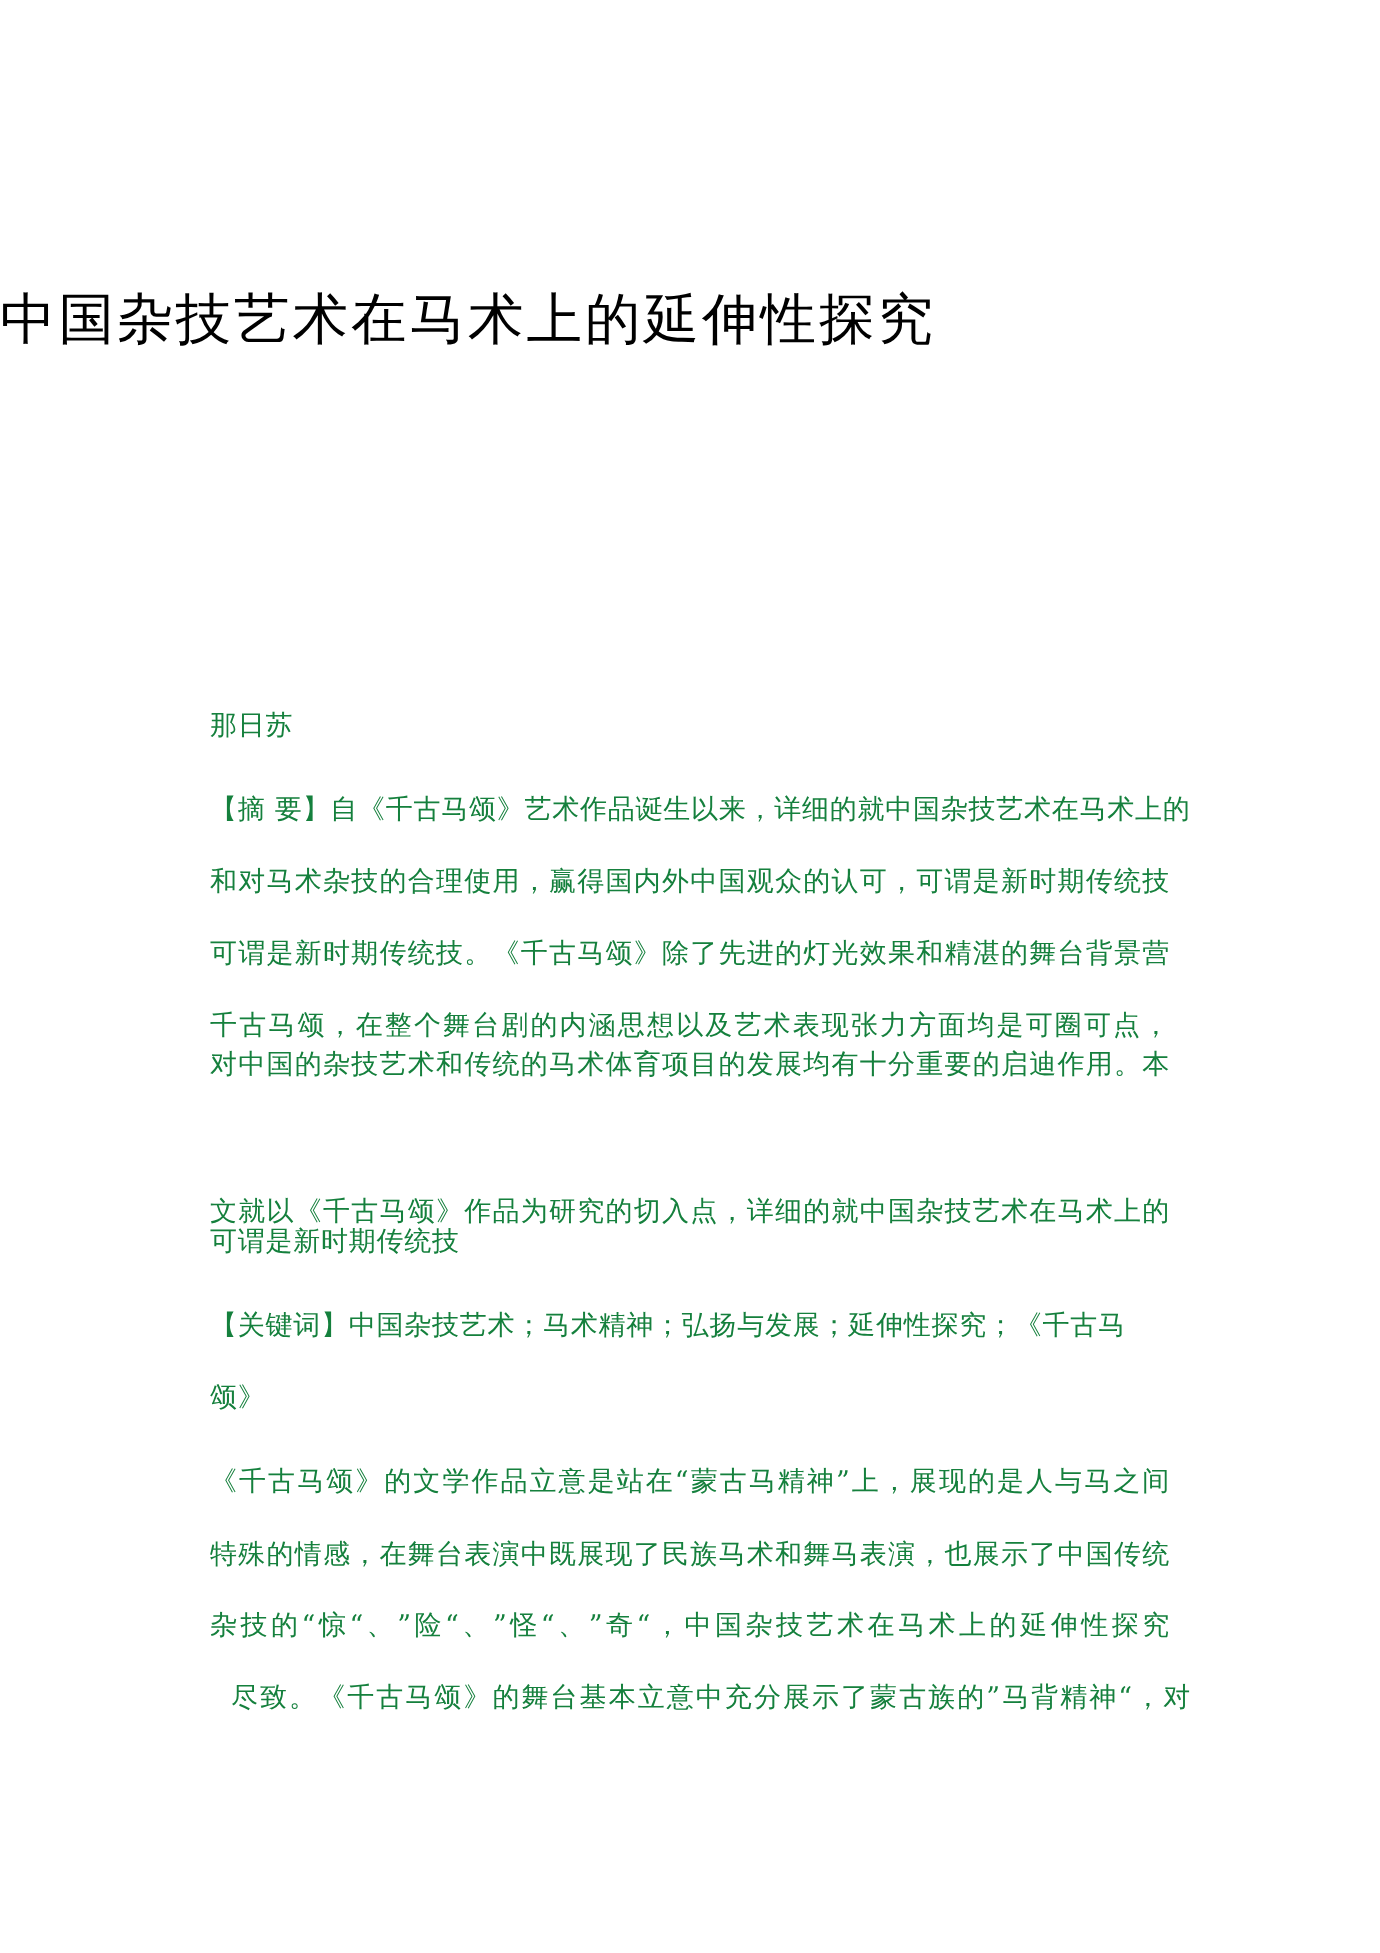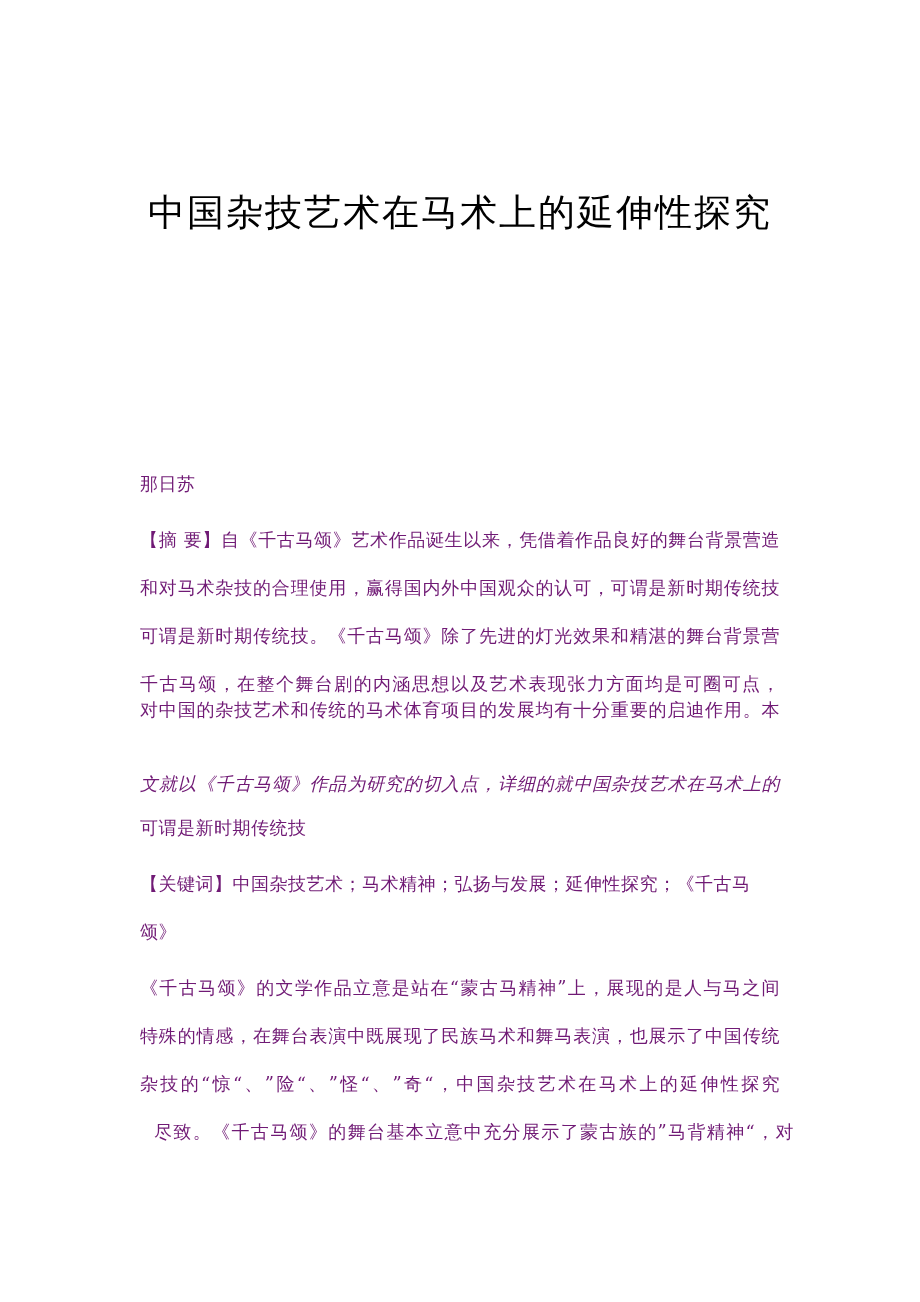--- a/index.html
+++ b/index.html
@@ -1,39 +1,39 @@
 <!DOCTYPE html>
 <html><head>
 <meta charset="utf-8">
 <style>
   html, body { margin: 0; padding: 0; background: #ffffff; }
   body { width: 920px; height: 1302px; position: relative; overflow: hidden;
          font-family: "DejaVu Serif", "Liberation Serif", serif; color: #111; }
-  .title { position: absolute; top: 188px; left: 0; width: 920px; text-align: center;
+  .title { position: absolute; top: 188px; left: 0; width: 920px; 
            font-size: 37px; letter-spacing: 2px; font-family: "DejaVu Sans", "Liberation Sans", sans-serif;
            color: #000; line-height: 50px; }
   .line { position: absolute; left: 140px; width: 640px; font-size: 18px; line-height: 24px;
-          white-space: nowrap; letter-spacing: 0.5px; color: #701a75; }
+          white-space: nowrap; letter-spacing: 0.5px; color: #15803d; }
   .just { text-align-last: justify; text-align: justify; }
 </style>
 </head>
 <body>
 
 <div>
   <div class="title">中国杂技艺术在马术上的延伸性探究</div>
 
   <div class="line" style="top:472px;">那日苏</div>
 
   <div>
-    <div class="line just" style="top:528px;">【摘  要】自《千古马颂》艺术作品诞生以来，凭借着作品良好的舞台背景营造</div>
+    <div class="line just" style="top:528px;">【摘  要】自《千古马颂》艺术作品诞生以来，详细的就中国杂技艺术在马术上的</div>
     <div class="line just" style="top:576px;">和对马术杂技的合理使用，赢得国内外中国观众的认可，可谓是新时期传统技</div>
     <div class="line just" style="top:624px;">可谓是新时期传统技。《千古马颂》除了先进的灯光效果和精湛的舞台背景营</div>
     <div class="line just" style="top:672px;">千古马颂，在整个舞台剧的内涵思想以及艺术表现张力方面均是可圈可点，</div>
     <div class="line just" style="top:698px;">对中国的杂技艺术和传统的马术体育项目的发展均有十分重要的启迪作用。本</div>
-    <div class="line just" style="top:772px;font-style:italic;">文就以《千古马颂》作品为研究的切入点，详细的就中国杂技艺术在马术上的</div>
+    <div class="line just" style="top:796px;">文就以《千古马颂》作品为研究的切入点，详细的就中国杂技艺术在马术上的</div>
     <div class="line" style="top:816px;">可谓是新时期传统技</div>
   </div>
 
   <div>
     <div class="line" style="top:872px; width:620px;">【关键词】中国杂技艺术；马术精神；弘扬与发展；延伸性探究；《千古马</div>
     <div class="line" style="top:920px;">颂》</div>
   </div>
 
   <div>
     <div class="line just" style="top:976px;">《千古马颂》的文学作品立意是站在“蒙古马精神”上，展现的是人与马之间</div>

